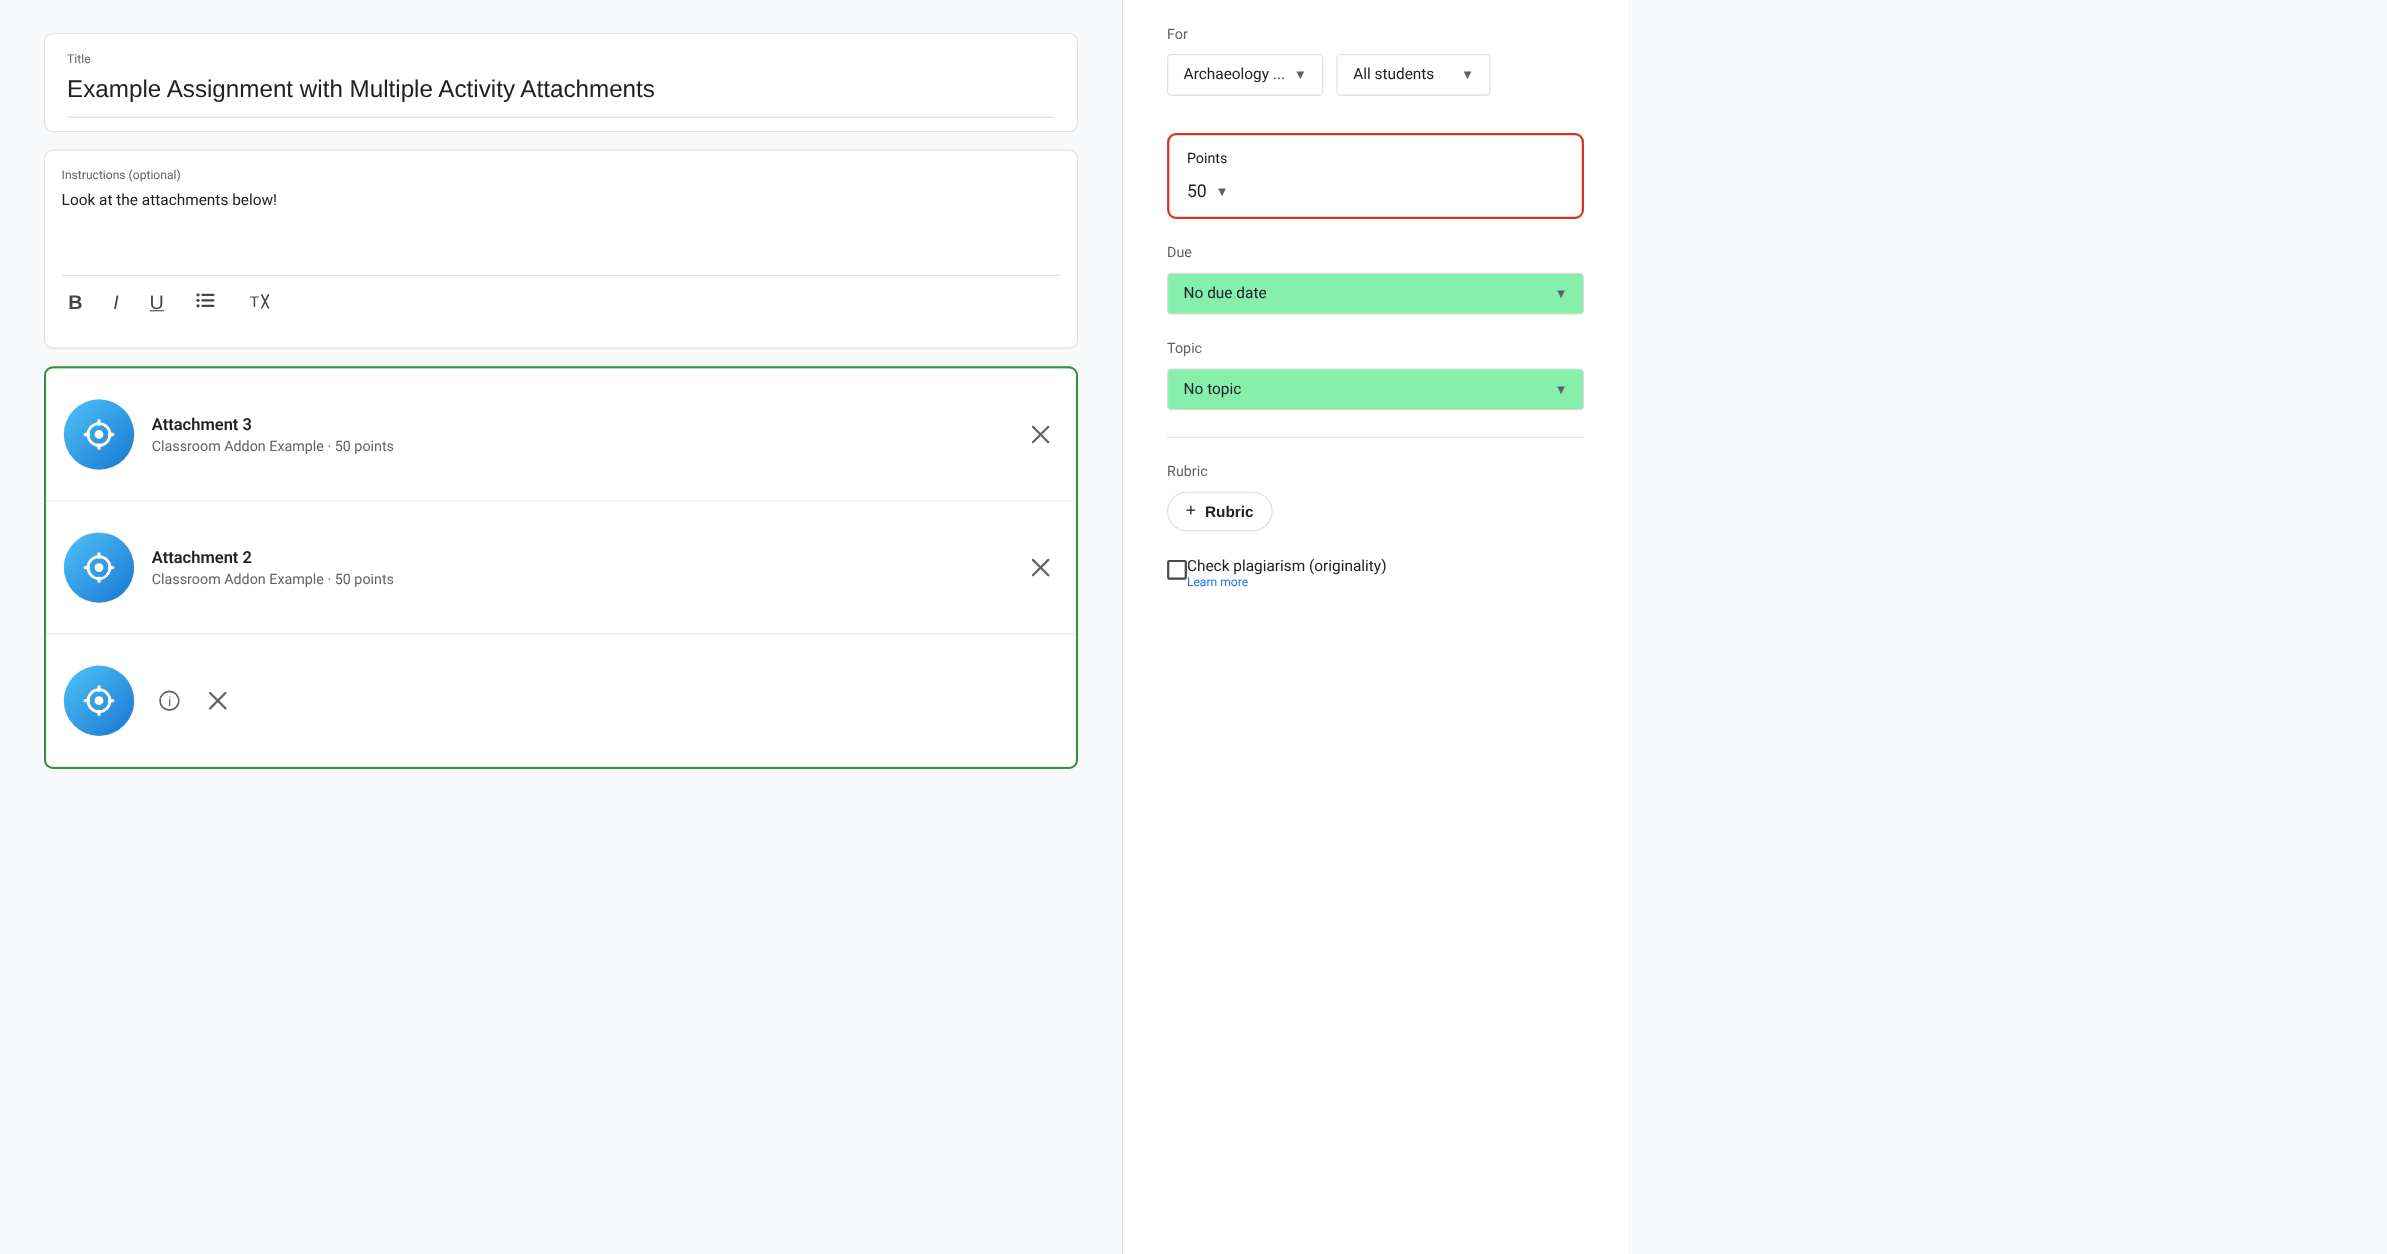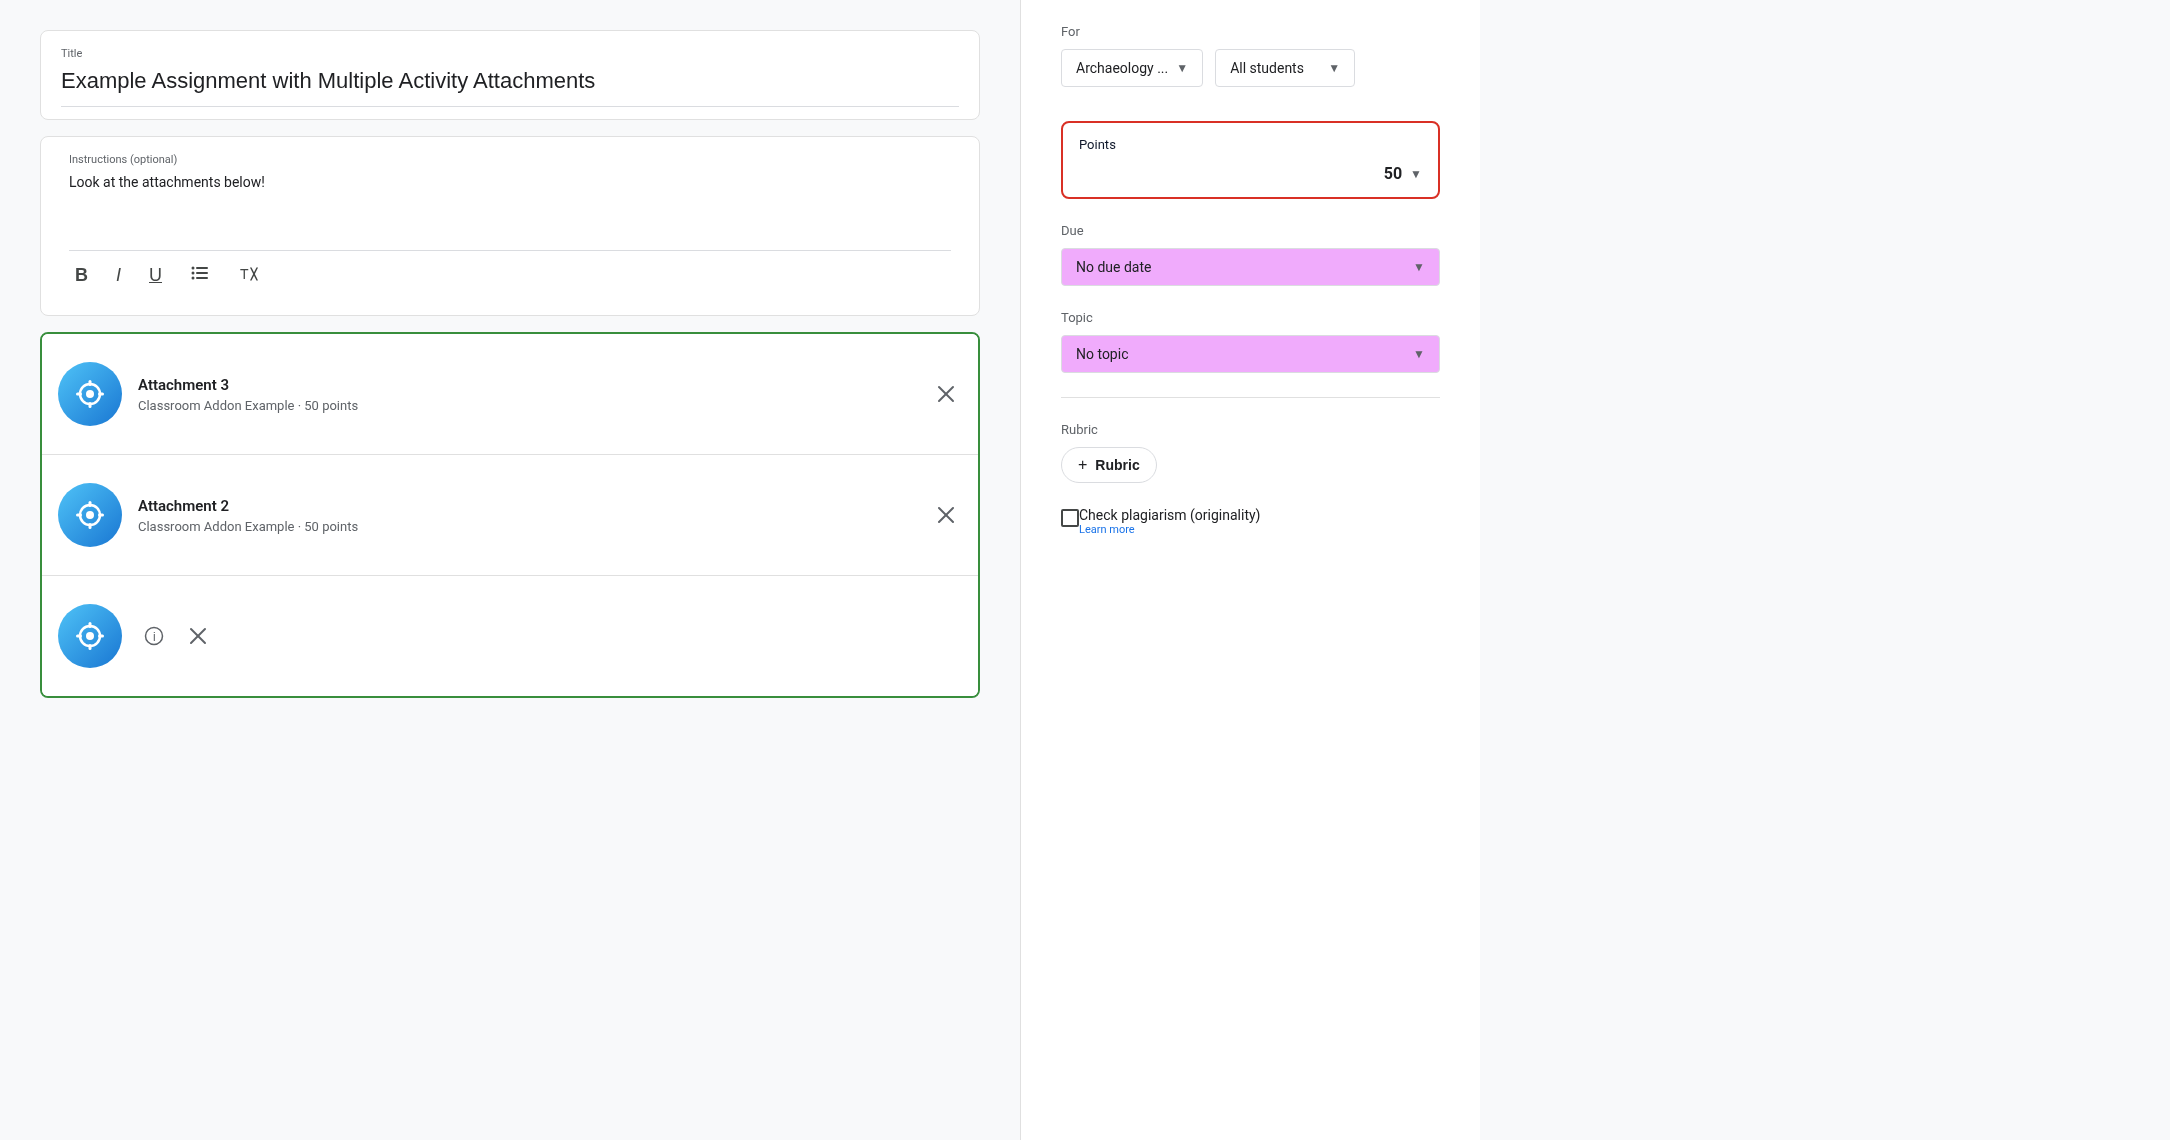--- a/index.html
+++ b/index.html
@@ -54,21 +54,21 @@
     .title-underline {
       height: 1px;
       background: #dadce0;
       margin-top: 8px;
     }
 
     
     .instructions-section {
       background: #fff;
       border-radius: 8px;
-      padding: 16px 28px;
+      padding: 16px 15px;
       margin-bottom: 16px;
       border: 1px solid #e0e0e0;
       min-height: 160px;
     }
 
     .instructions-label {
       font-size: 11px;
       color: #5f6368;
       margin-bottom: 8px;
     }
@@ -230,42 +230,41 @@
 
     .points-label {
       font-size: 13px;
       color: #0f172a;
       margin-bottom: 12px;
     }
 
     .points-dropdown {
       display: flex;
       align-items: center;
-      justify-content: flex-end;
-      cursor: pointer;
-      font-weight: bold;
+      justify-content: flex-start;
+      cursor: pointer;
     }
 
     .points-value {
       font-size: 16px;
       color: #202124;
     }
 
     .due-section {
       margin-bottom: 24px;
     }
 
     .due-dropdown {
       display: flex;
       align-items: center;
       justify-content: space-between;
       padding: 10px 14px;
       border: 1px solid #dadce0;
       border-radius: 4px;
-      background: #f0abfc;
+      background: #86efac;
       cursor: pointer;
       font-size: 14px;
       color: #202124;
     }
 
     .topic-section {
       margin-bottom: 24px;
       padding-bottom: 24px;
       border-bottom: 1px solid #e0e0e0;
     }

